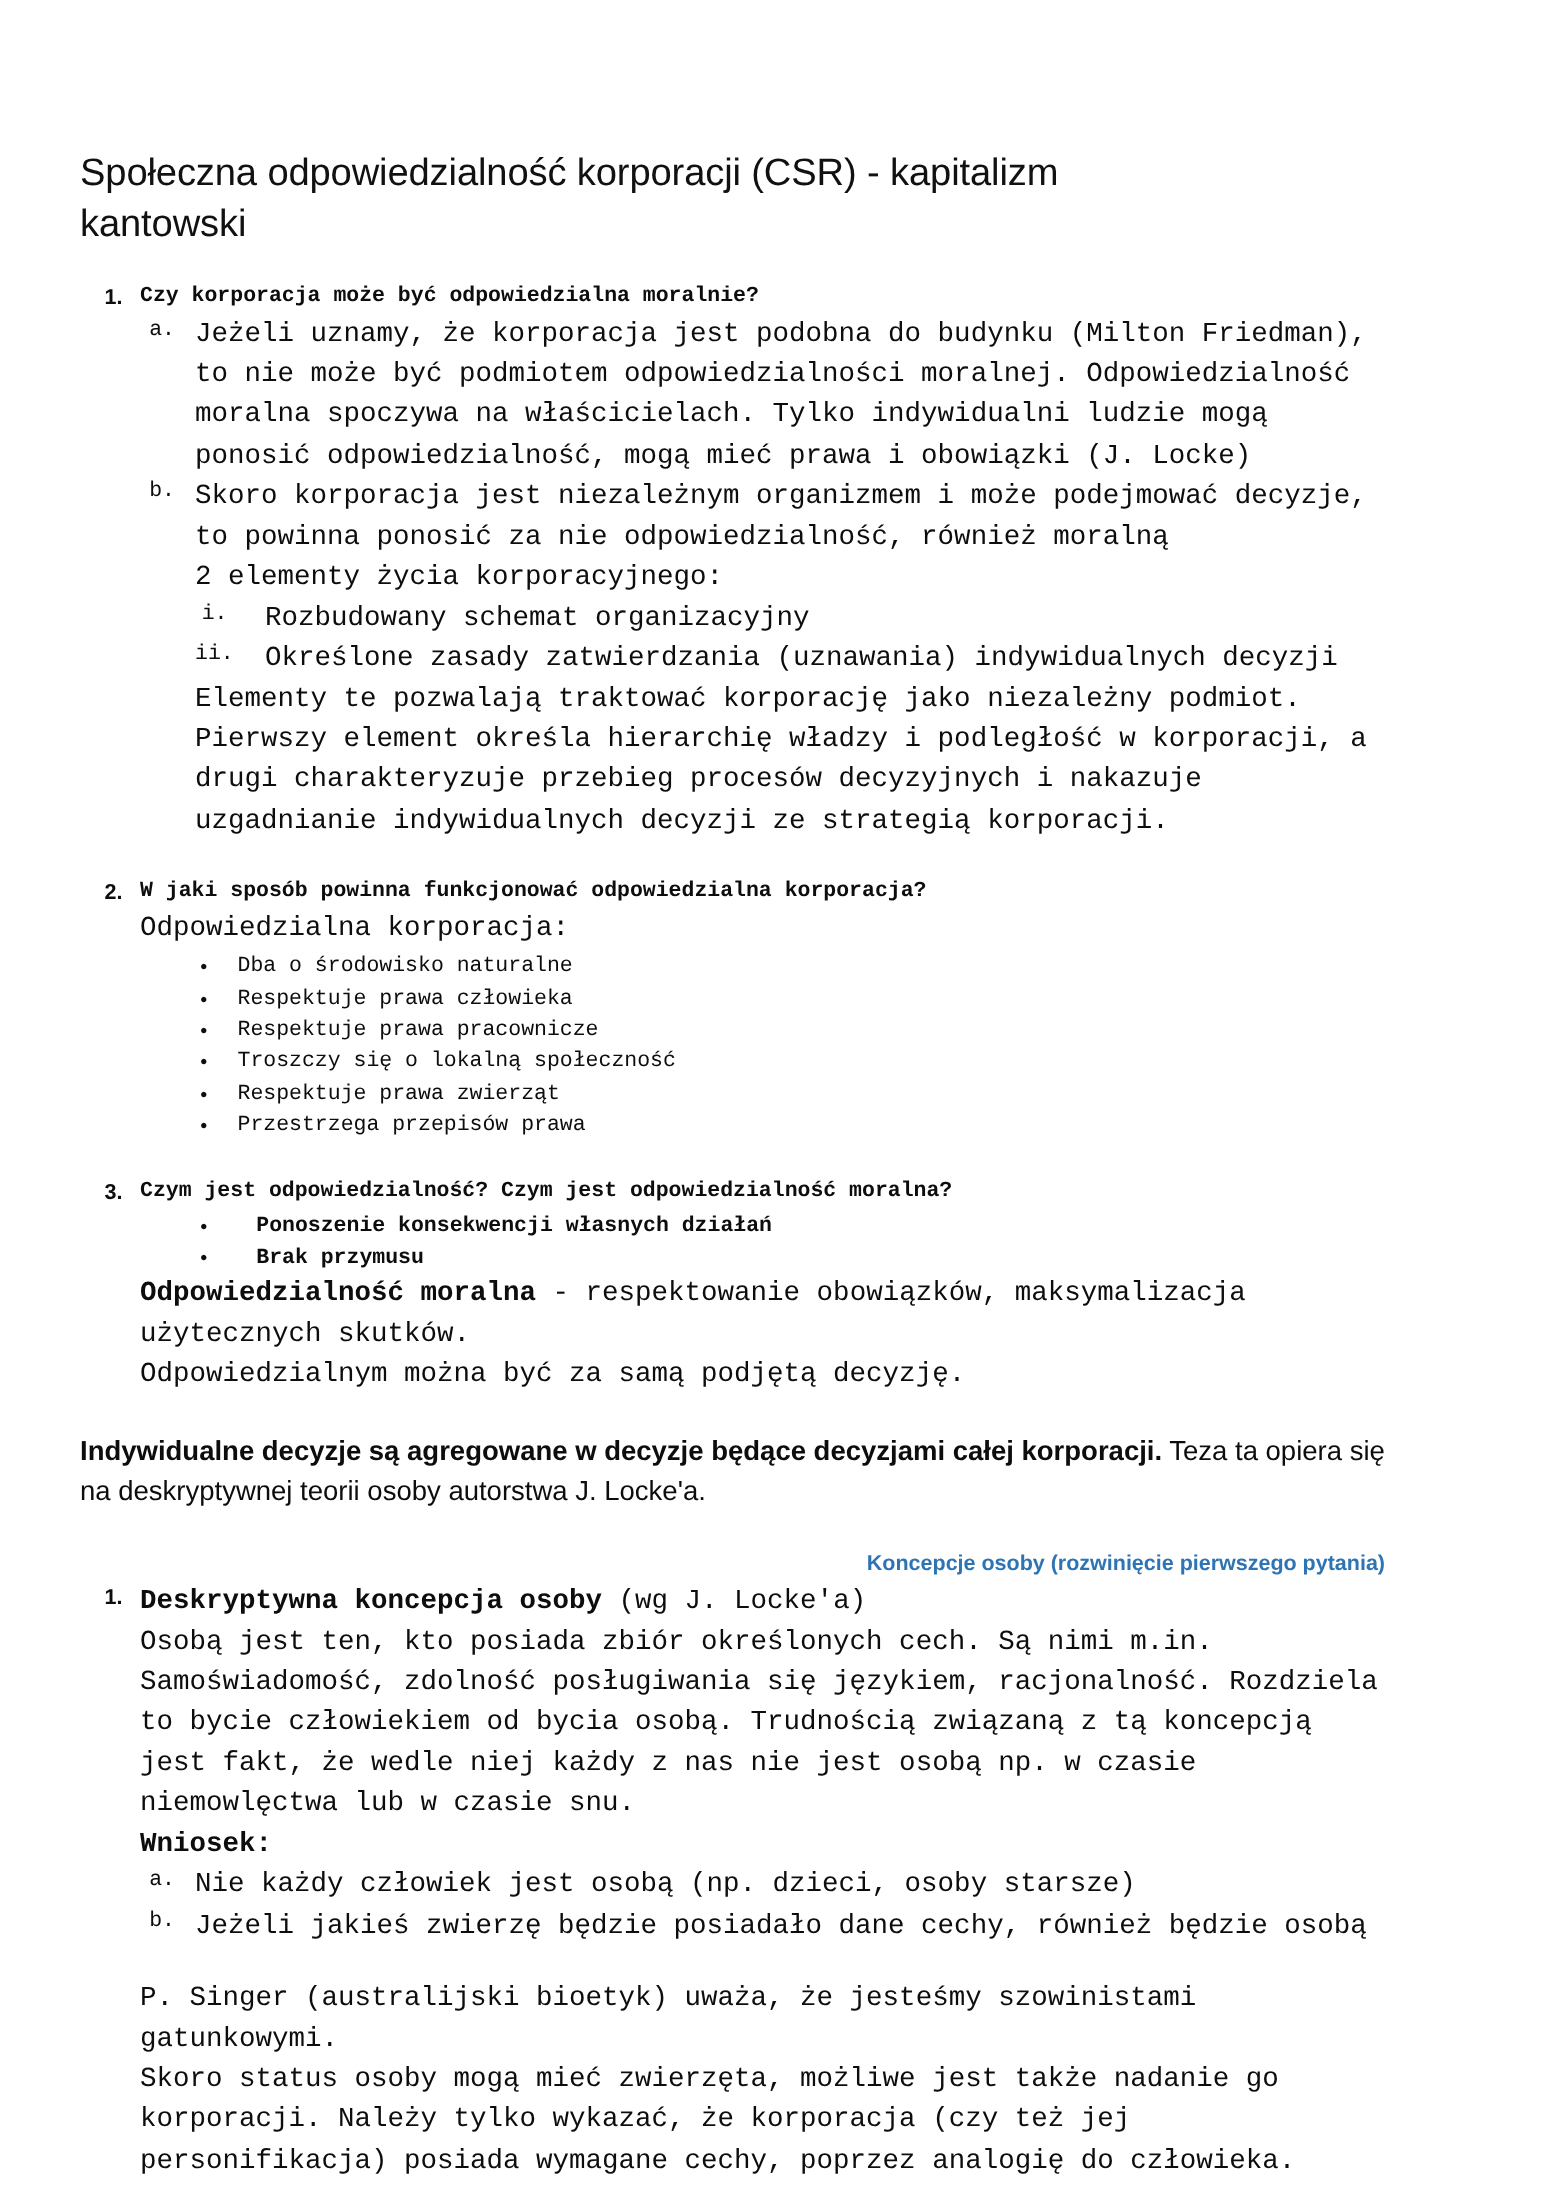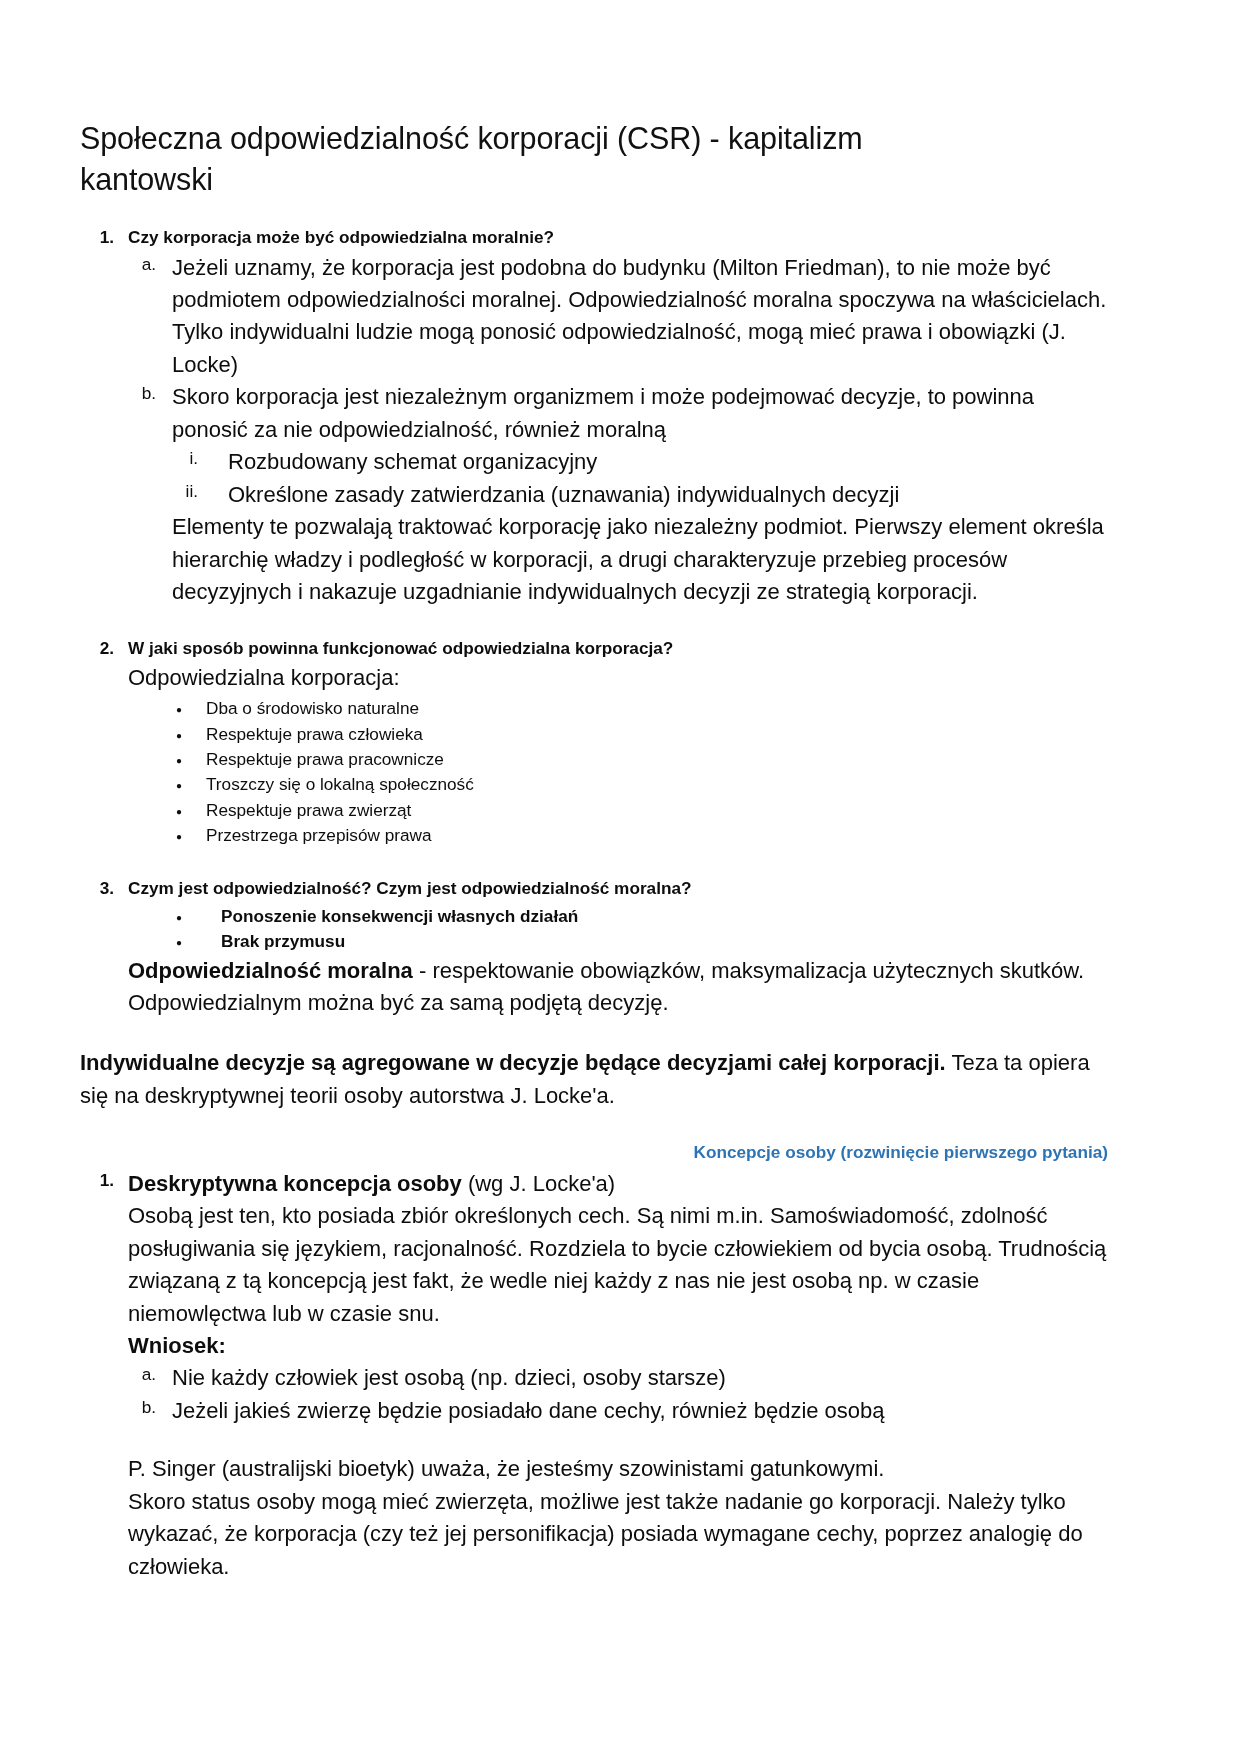--- a/index.html
+++ b/index.html
@@ -9,21 +9,21 @@
   }
   body {
     width: 1240px;
     height: 1754px;
     font-family: "Liberation Sans", sans-serif;
     color: #0d0d0d;
     position: relative;
     overflow: hidden;
   }
   .page {
-    padding: 118px 132px 0 80px;
+    padding: 118px 132px 0 64px;
     box-sizing: border-box;
     width: 1240px;
     height: 1754px;
   }
   .doc-title {
     font-size: 30.5px;
     line-height: 1.33;
     font-weight: 400;
     letter-spacing: -0.1px;
     margin: 0 0 26px 0;
@@ -36,21 +36,21 @@
   }
   .marker {
     flex: 0 0 auto;
     text-align: right;
     font-size: 17.2px;
     line-height: 1.48;
   }
   .m1 { width: 34px; margin-right: 14px; font-weight: bold; }
   .m2 { width: 28px; margin-right: 16px; }
   .m3 { width: 26px; margin-right: 30px; }
-  .body-col { flex: 1 1 auto; min-width: 0; }
+  .body-col { flex: 1 1 auto; min-width: 0; font-family: Liberation Mono, monospace; }
 
   .q-head {
     font-size: 17.2px;
     line-height: 1.48;
     font-weight: bold;
     margin: 0;
   }
   .para {
     font-size: 22px;
     line-height: 1.475;
@@ -112,20 +112,21 @@
           <div class="marker m2">a.</div>
           <div class="body-col">
             <p class="para">Jeżeli uznamy, że korporacja jest podobna do budynku (Milton Friedman), to nie może być podmiotem odpowiedzialności moralnej. Odpowiedzialność moralna spoczywa na właścicielach. Tylko indywidualni ludzie mogą ponosić odpowiedzialność, mogą mieć prawa i obowiązki (J. Locke)</p>
           </div>
         </div>
 
         <div class="num-row">
           <div class="marker m2">b.</div>
           <div class="body-col">
             <p class="para">Skoro korporacja jest niezależnym organizmem i może podejmować decyzje, to powinna ponosić za nie odpowiedzialność, również moralną</p>
+            <p class="para">2 elementy życia korporacyjnego:</p>
 
             <div class="num-row">
               <div class="marker m3">i.</div>
               <div class="body-col">
                 <p class="para">Rozbudowany schemat organizacyjny</p>
               </div>
             </div>
             <div class="num-row">
               <div class="marker m3">ii.</div>
               <div class="body-col">

